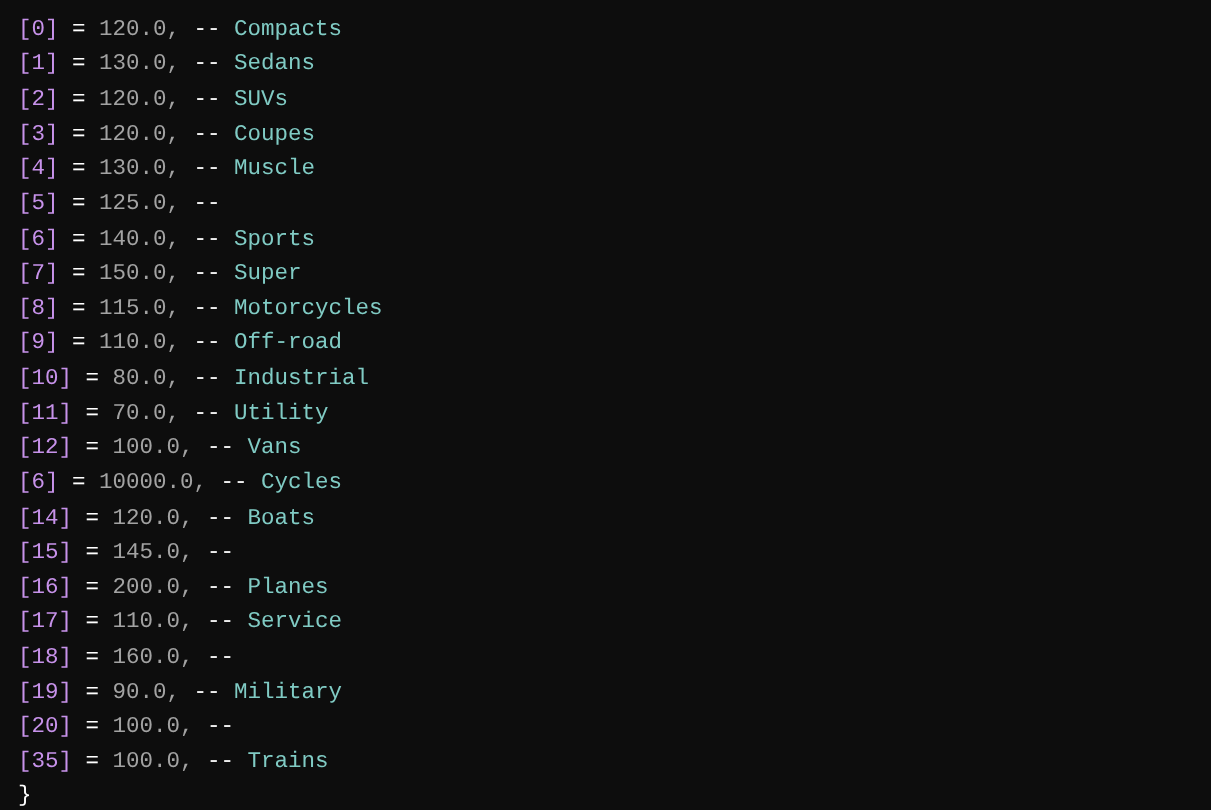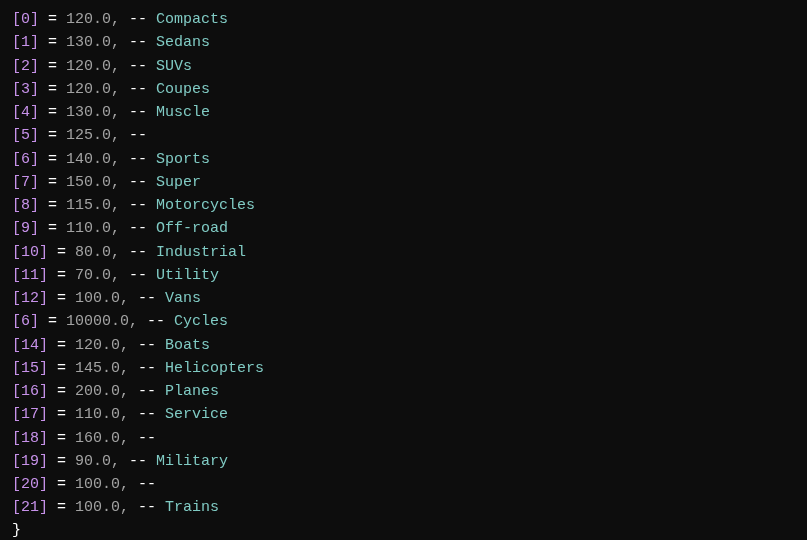--- a/index.html
+++ b/index.html
@@ -67,21 +67,21 @@
     <div class="line"><span class="index">[5]</span><span class="equals"> = </span><span class="number">125.0,</span><span class="comment-dashes"> -- </span></div>
     <div class="line"><span class="index">[6]</span><span class="equals"> = </span><span class="number">140.0,</span><span class="comment-dashes"> -- </span><span class="category">Sports</span></div>
     <div class="line"><span class="index">[7]</span><span class="equals"> = </span><span class="number">150.0,</span><span class="comment-dashes"> -- </span><span class="category">Super</span></div>
     <div class="line"><span class="index">[8]</span><span class="equals"> = </span><span class="number">115.0,</span><span class="comment-dashes"> -- </span><span class="category">Motorcycles</span></div>
     <div class="line"><span class="index">[9]</span><span class="equals"> = </span><span class="number">110.0,</span><span class="comment-dashes"> -- </span><span class="category">Off-road</span></div>
     <div class="line"><span class="index">[10]</span><span class="equals"> = </span><span class="number">80.0,</span><span class="comment-dashes"> -- </span><span class="category">Industrial</span></div>
     <div class="line"><span class="index">[11]</span><span class="equals"> = </span><span class="number">70.0,</span><span class="comment-dashes"> -- </span><span class="category">Utility</span></div>
     <div class="line"><span class="index">[12]</span><span class="equals"> = </span><span class="number">100.0,</span><span class="comment-dashes"> -- </span><span class="category">Vans</span></div>
     <div class="line"><span class="index">[6]</span><span class="equals"> = </span><span class="number">10000.0,</span><span class="comment-dashes"> -- </span><span class="category">Cycles</span></div>
     <div class="line"><span class="index">[14]</span><span class="equals"> = </span><span class="number">120.0,</span><span class="comment-dashes"> -- </span><span class="category">Boats</span></div>
-    <div class="line"><span class="index">[15]</span><span class="equals"> = </span><span class="number">145.0,</span><span class="comment-dashes"> -- </span><span class="category">Helicopters</span></div>
+    <div class="line"><span class="index">[15]</span><span class="equals"> = </span><span class="number">145.0,</span><span class="comment-dashes"> -- </span></div>
     <div class="line"><span class="index">[16]</span><span class="equals"> = </span><span class="number">200.0,</span><span class="comment-dashes"> -- </span><span class="category">Planes</span></div>
     <div class="line"><span class="index">[17]</span><span class="equals"> = </span><span class="number">110.0,</span><span class="comment-dashes"> -- </span><span class="category">Service</span></div>
     <div class="line"><span class="index">[18]</span><span class="equals"> = </span><span class="number">160.0,</span><span class="comment-dashes"> -- </span></div>
     <div class="line"><span class="index">[19]</span><span class="equals"> = </span><span class="number">90.0,</span><span class="comment-dashes"> -- </span><span class="category">Military</span></div>
     <div class="line"><span class="index">[20]</span><span class="equals"> = </span><span class="number">100.0,</span><span class="comment-dashes"> -- </span></div>
-    <div class="line"><span class="index">[21]</span><span class="equals"> = </span><span class="number">100.0,</span><span class="comment-dashes"> -- </span><span class="category">Trains</span></div>
+    <div class="line"><span class="index">[35]</span><span class="equals"> = </span><span class="number">100.0,</span><span class="comment-dashes"> -- </span><span class="category">Trains</span></div>
   </div>
 <span class="brace">}</span>
 
 </body></html>

